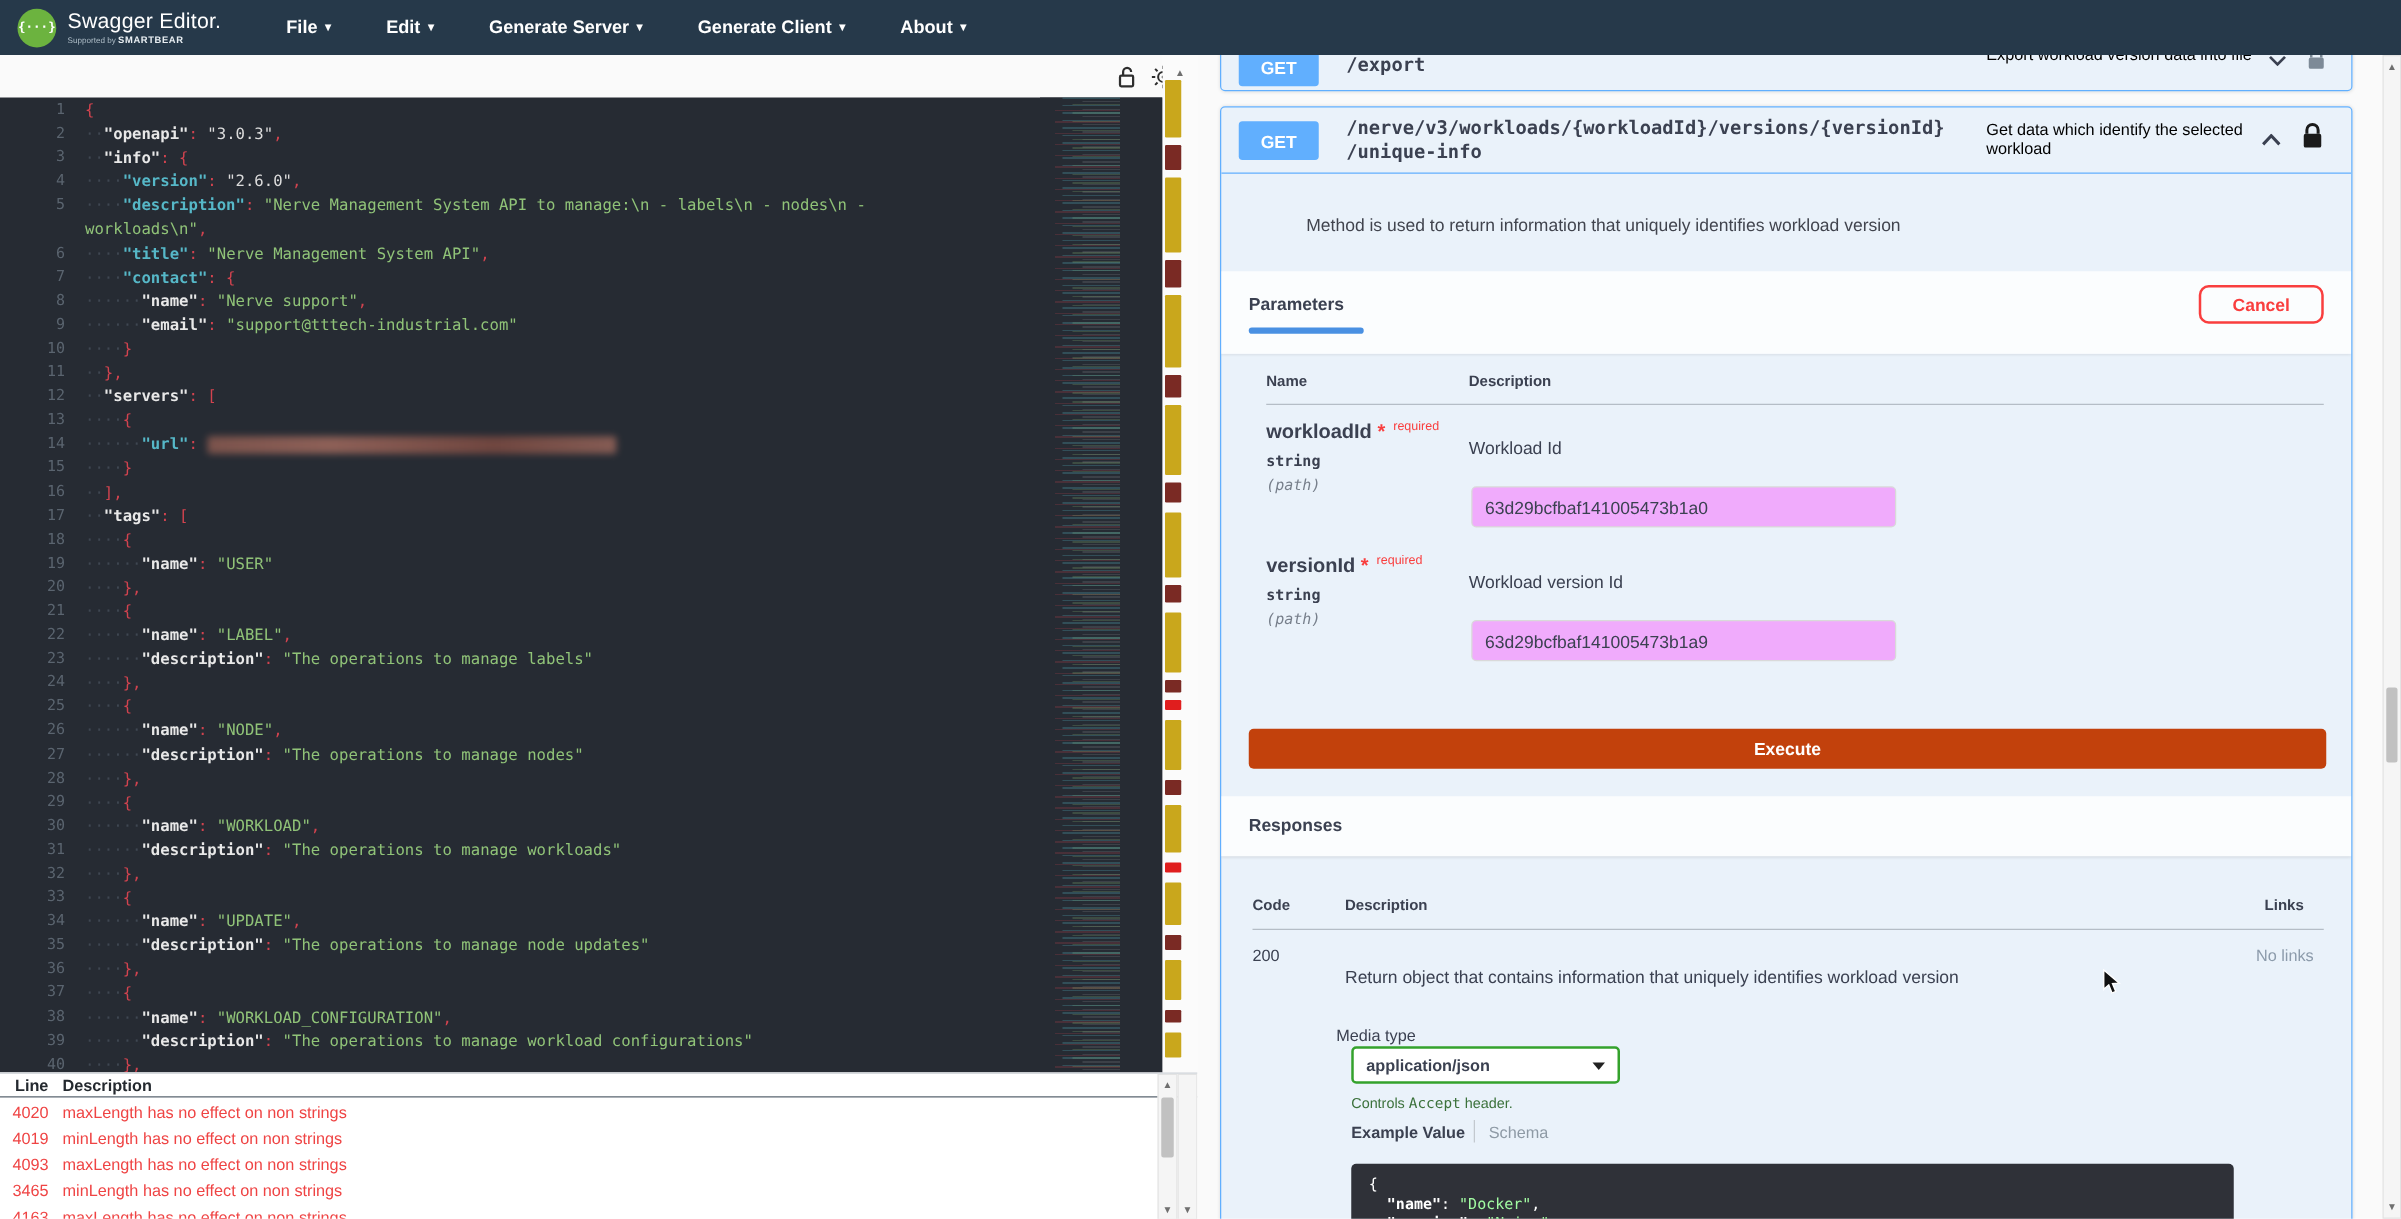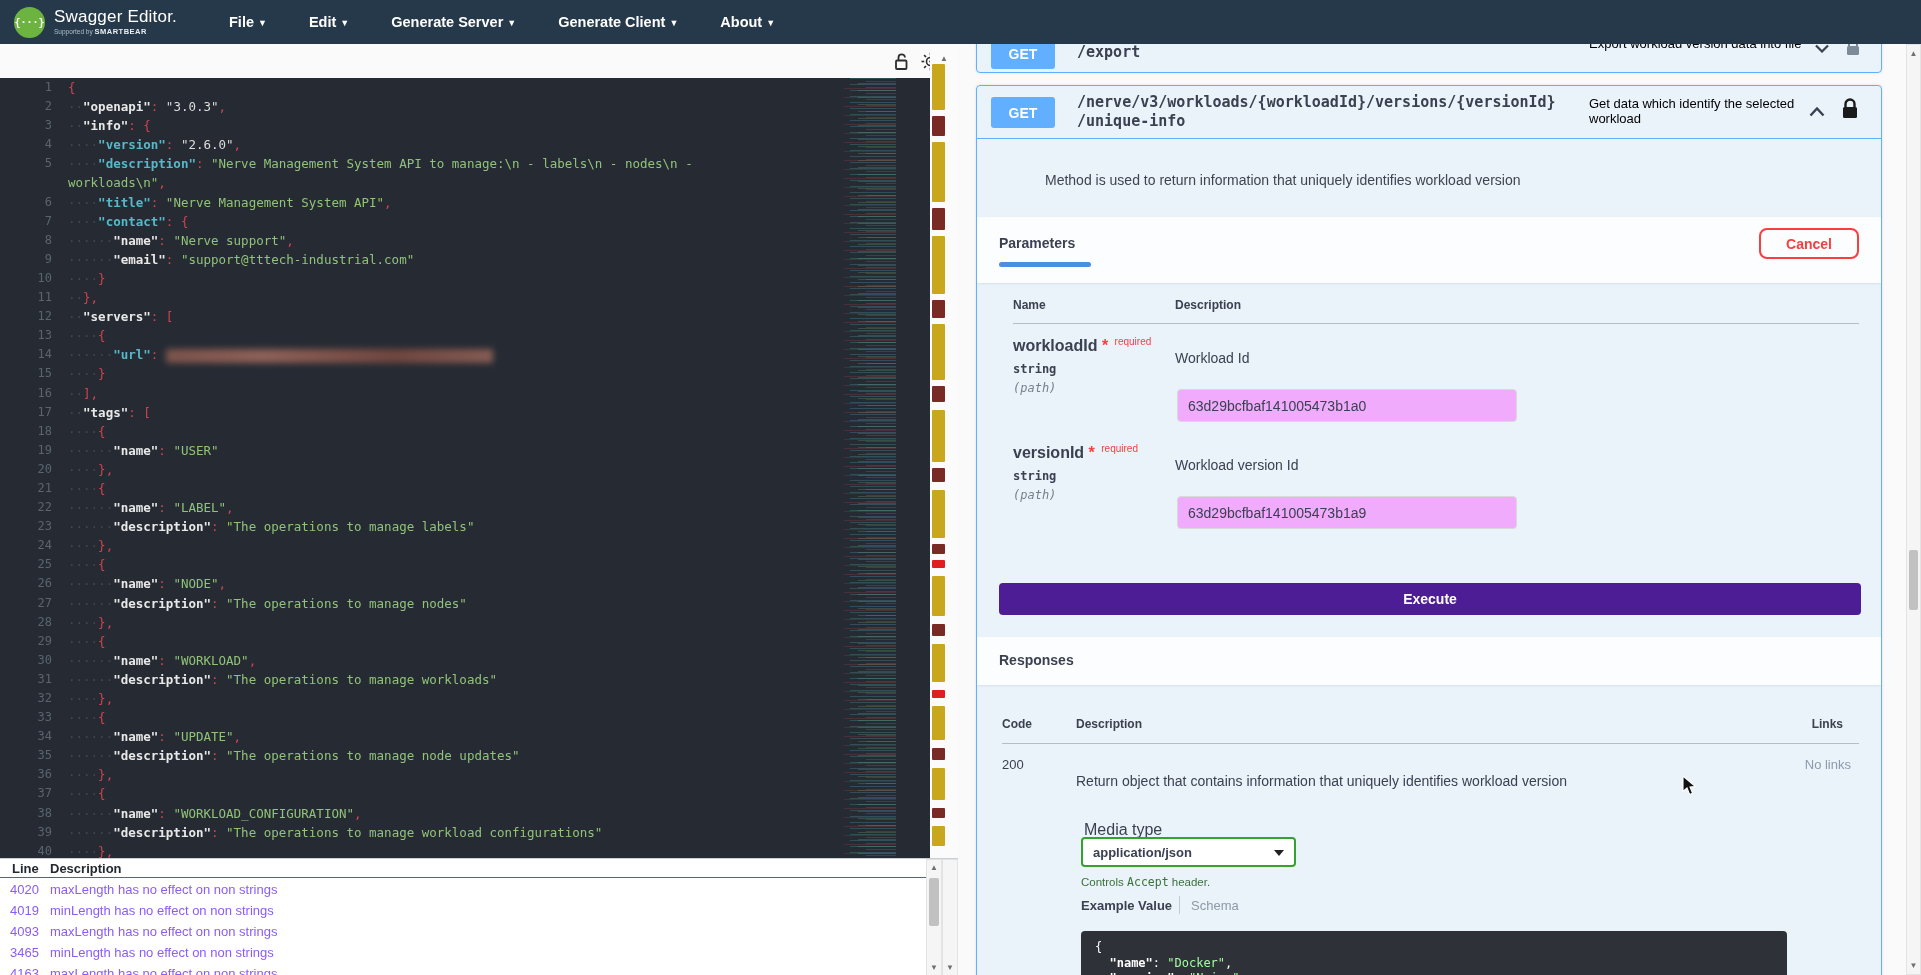--- a/index.html
+++ b/index.html
@@ -53,21 +53,21 @@
   #scroll-annot-col { position:absolute; left:930px; top:44px; width:28px; height:814px; background:#fbfbfb; }
   .annot-mark { position:absolute; left:2px; width:13px; border-radius:1px; }
 
   
   #errors-panel { position:absolute; left:0; top:858px; width:958px; height:117px;
     background:#fff; border-top:1px solid #c9ced3; overflow:hidden; }
   #errors-header { position:relative; height:19px; border-bottom:1.5px solid #5a6570;
     font-size:13px; font-weight:bold; color:#24292f; }
   #errors-header .col-line { position:absolute; left:12px; top:2px; }
   #errors-header .col-desc { position:absolute; left:50px; top:2px; }
-  .err-row { position:relative; height:21px; font-size:13px; color:#8b5cf6; }
+  .err-row { position:relative; height:21px; font-size:13px; color:#ef4444; }
   .err-line { position:absolute; left:10px; top:4px; }
   .err-desc { position:absolute; left:50px; top:4px; }
 
   .sb-track { background:#f5f5f5; border:1px solid #e3e3e3; }
   .sb-thumb { position:absolute; background:#c1c1c1; border-radius:2px; }
   .sb-arrow { position:absolute; font-size:8px; color:#6f6f6f; width:100%; text-align:center; }
 
   
   #right-panel { position:absolute; left:958px; top:44px; width:948px; height:931px;
     background:#fafafa; overflow:hidden; }
@@ -102,29 +102,29 @@
   .req-star { color:#f93e3e; }
   .req-label { color:#f93e3e; font-size:10px; font-weight:normal; vertical-align:super; margin-left:2px; }
   .param-type { position:absolute; font-family:"DejaVu Sans Mono",monospace; font-size:12px; font-weight:bold; }
   .param-loc  { position:absolute; font-family:"DejaVu Sans Mono",monospace; font-size:12px; font-style:italic; color:#777f8b; }
   .param-desc { position:absolute; font-size:14px; color:#3b4151; }
   .param-input { position:absolute; width:340px; height:33px; border:1px solid #d9d9d9;
     border-radius:4px; background:#f0abfc; font-size:14px; color:#3b4151; padding:0 10px;
     font-family:"Liberation Sans",sans-serif; }
 
   #execute-btn { position:absolute; left:22px; top:497px; width:862px; height:32px;
-    background:#4c1d95; border:none; border-radius:4px; color:#fff; font-weight:bold;
+    background:#c2410c; border:none; border-radius:4px; color:#fff; font-weight:bold;
     font-size:14px; cursor:pointer; }
 
   #responses-title { position:absolute; left:22px; top:566px; font-size:14px; font-weight:bold; }
   #resp-code { position:absolute; left:25px; top:671px; font-size:13px; }
   #resp-desc { position:absolute; left:99px; top:687px; font-size:14px; width:620px; }
   #resp-nolinks { position:absolute; right:30px; top:671px; font-size:13px; color:#8c9bab; }
 
-  #media-label { position:absolute; left:107px; top:735px; font-size:16px; color:#3b4151; }
+  #media-label { position:absolute; left:92px; top:735px; font-size:13px; color:#3b4151; }
   #media-select { position:absolute; left:104px; top:751px; width:215px; height:30px;
     border:2px solid #34a22c; border-radius:4px; background:#fff; display:flex;
     align-items:center; padding-left:10px; font-size:13px; font-weight:bold; cursor:pointer; }
   #media-select .sel-caret { position:absolute; right:10px; top:11px; width:0; height:0;
     border-left:5px solid transparent; border-right:5px solid transparent; border-top:6px solid #222; }
   #media-hint { position:absolute; left:104px; top:789px; font-size:11.5px; color:#3b713b; }
   #media-hint code { font-family:"DejaVu Sans Mono",monospace; }
 
   #tab-example { position:absolute; left:104px; top:812px; font-size:13px; font-weight:bold; cursor:pointer; }
   #tab-sep { position:absolute; left:202px; top:810px; width:1px; height:18px; background:#c3c9cf; }

